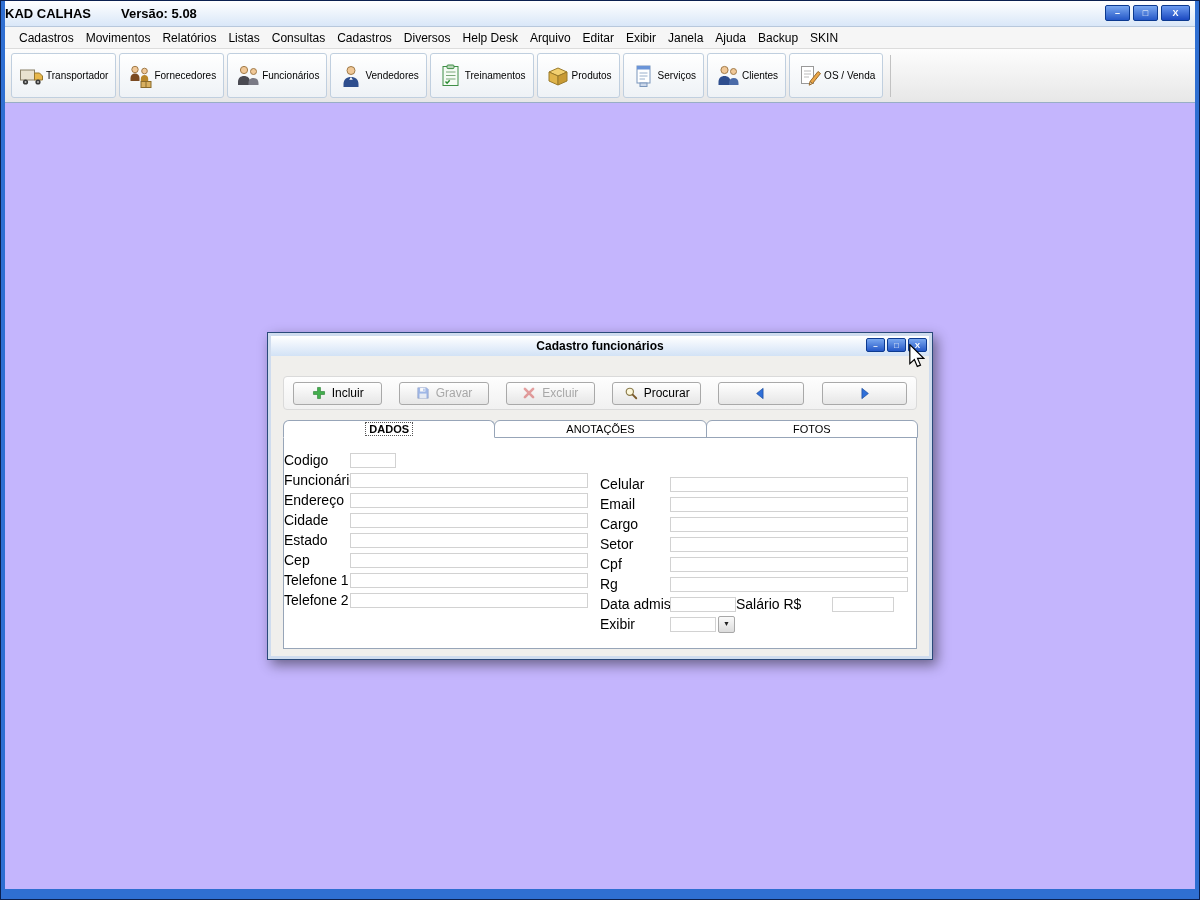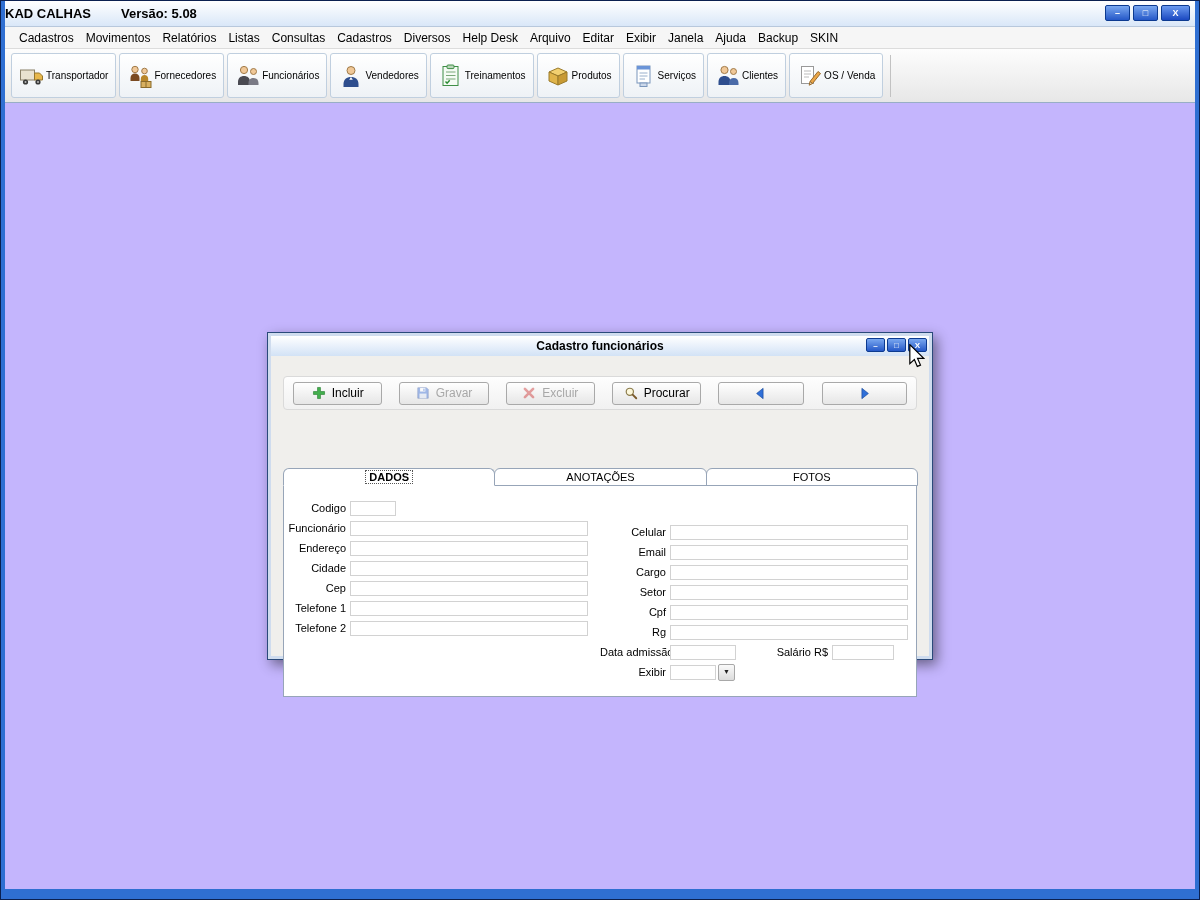--- a/index.html
+++ b/index.html
@@ -120,35 +120,35 @@
     border:1px solid #a9a9a9; border-radius:3px;
   }
   .nav-btn.first { margin-left:auto; margin-right:18px; }
 
   
   .tabstrip { display:flex; margin-top:10px; }
   .tab {
     flex:1; height:18px; line-height:16px; text-align:center;
     font-size:11px; color:#000;
     background:#fff; border:1px solid #97a5b8;
-    border-radius:6px 6px 0 0; margin-right:-1px; position:relative;margin-top:48px;
+    border-radius:6px 6px 0 0; margin-right:-1px; position:relative;
   }
   .tab.active { font-weight:bold; z-index:3; border-bottom-color:#fff; }
   .tab.active .tab-label { outline:1px dotted #555; }
   .tab-label { padding:0 3px; }
 
   
   .form-panel {
     position:relative; height:212px;
     background:#fff; border:1px solid #97a5b8; margin-top:-1px; z-index:1;
   }
   .col-left  { position:absolute; left:0;   top:12px; }
   .col-right { position:absolute; left:316px; top:36px; }
   .frow { display:flex; align-items:center; height:20px; }
-  .flabel { width:66px; text-align:right; padding-right:4px; font-size:11px; color:#000; white-space:nowrap; }
+  .flabel { width:66px; text-align:left; padding-right:4px; font-size:14px; color:#000; white-space:nowrap; }
   .col-right .flabel { width:70px; }
   .flabel.salary { width:96px; }
   input.fld {
     width:238px; height:15px; padding:0 2px;
     border:1px solid #d2d2d2; background:#fff; font-size:11px;
   }
   input.fld.small { width:46px; }
   input.fld.adm { width:66px; }
   input.fld.sal { width:62px; }
   .status-box { width:46px; height:15px; border:1px solid #d2d2d2; background:#fff; }
@@ -389,20 +389,24 @@
                 </div>
                 <div class="frow">
                   <label class="flabel">Endereço</label>
                   <input class="fld" style="">
                 </div>
                 <div class="frow">
                   <label class="flabel">Cidade</label>
                   <input class="fld" style="">
                 </div>
                 <div class="frow">
+                  <label class="flabel">Estado</label>
+                  <input class="fld" style="">
+                </div>
+                <div class="frow">
                   <label class="flabel">Cep</label>
                   <input class="fld" style="">
                 </div>
                 <div class="frow">
                   <label class="flabel">Telefone 1</label>
                   <input class="fld" style="">
                 </div>
                 <div class="frow">
                   <label class="flabel">Telefone 2</label>
                   <input class="fld" style="">

